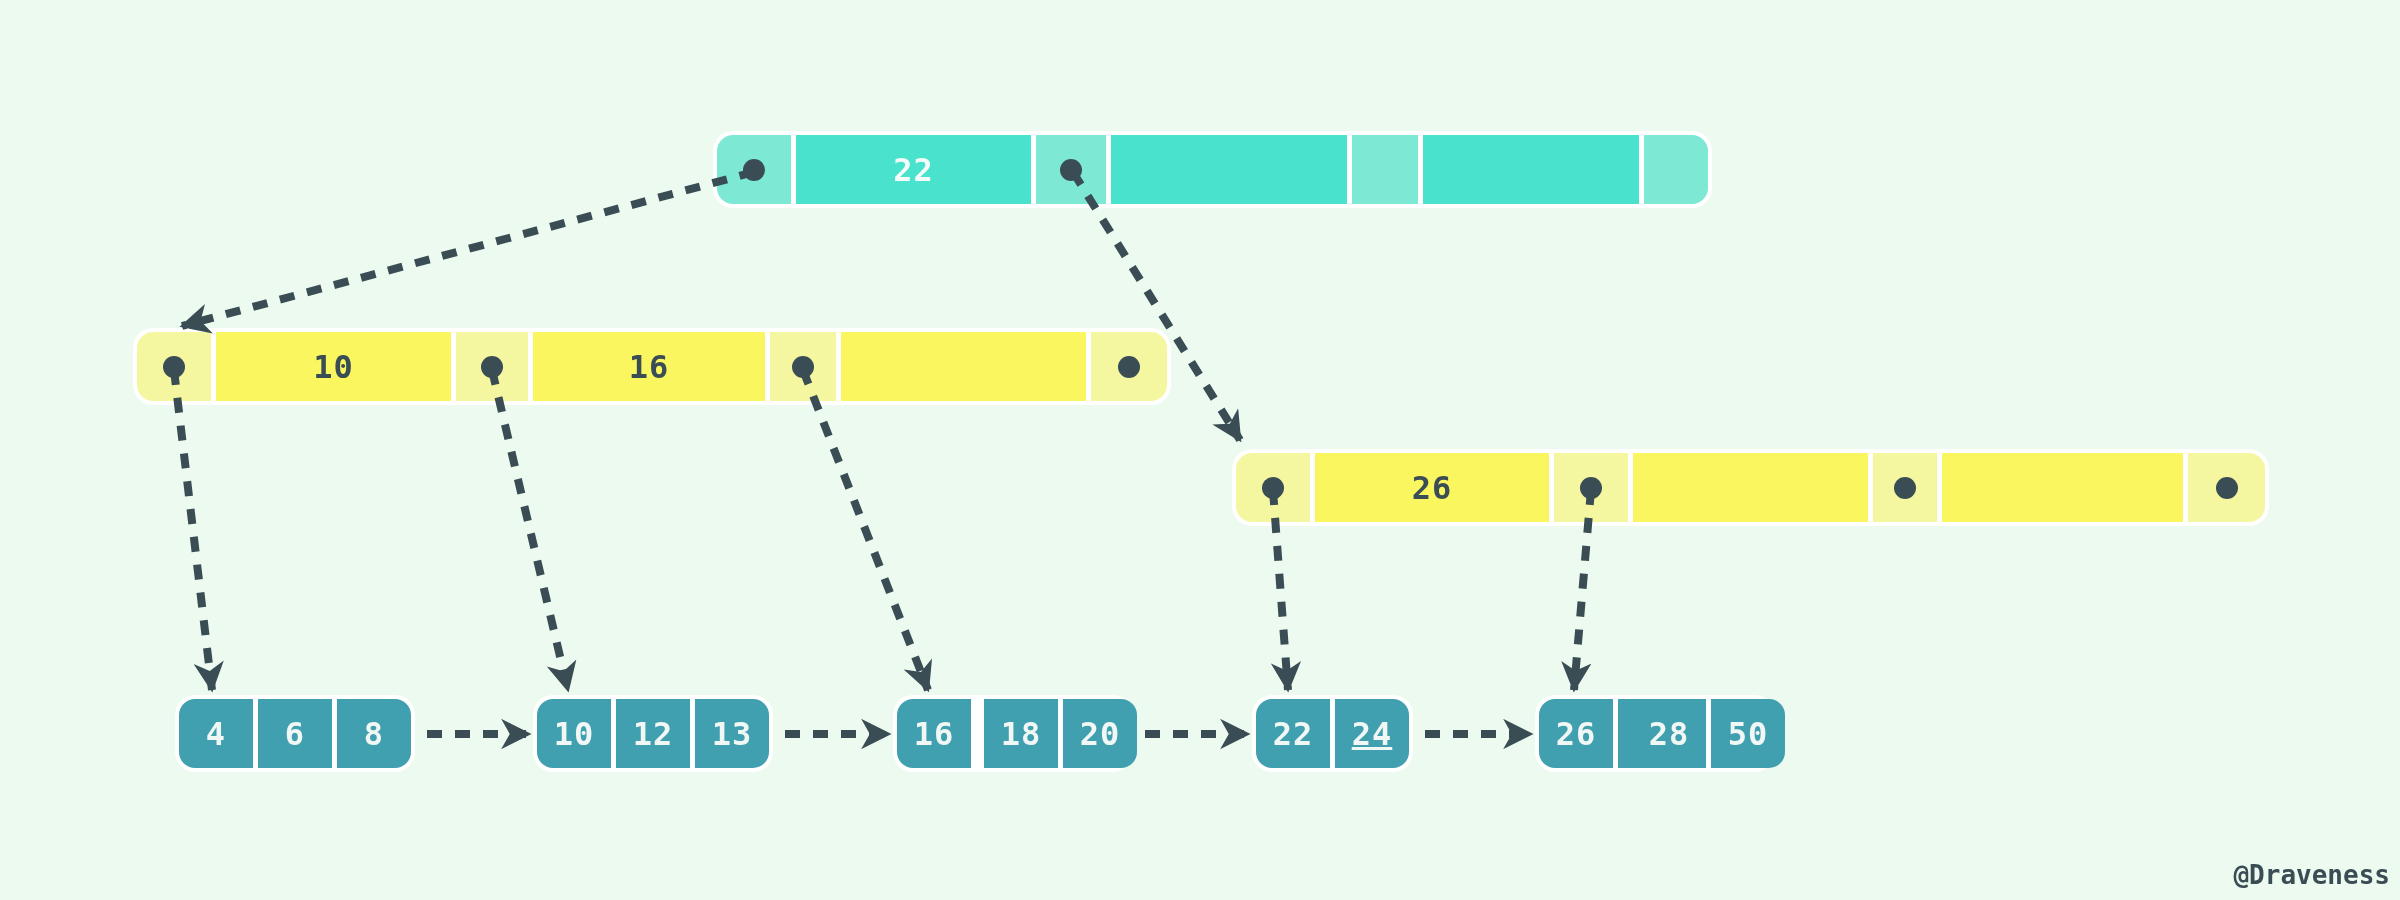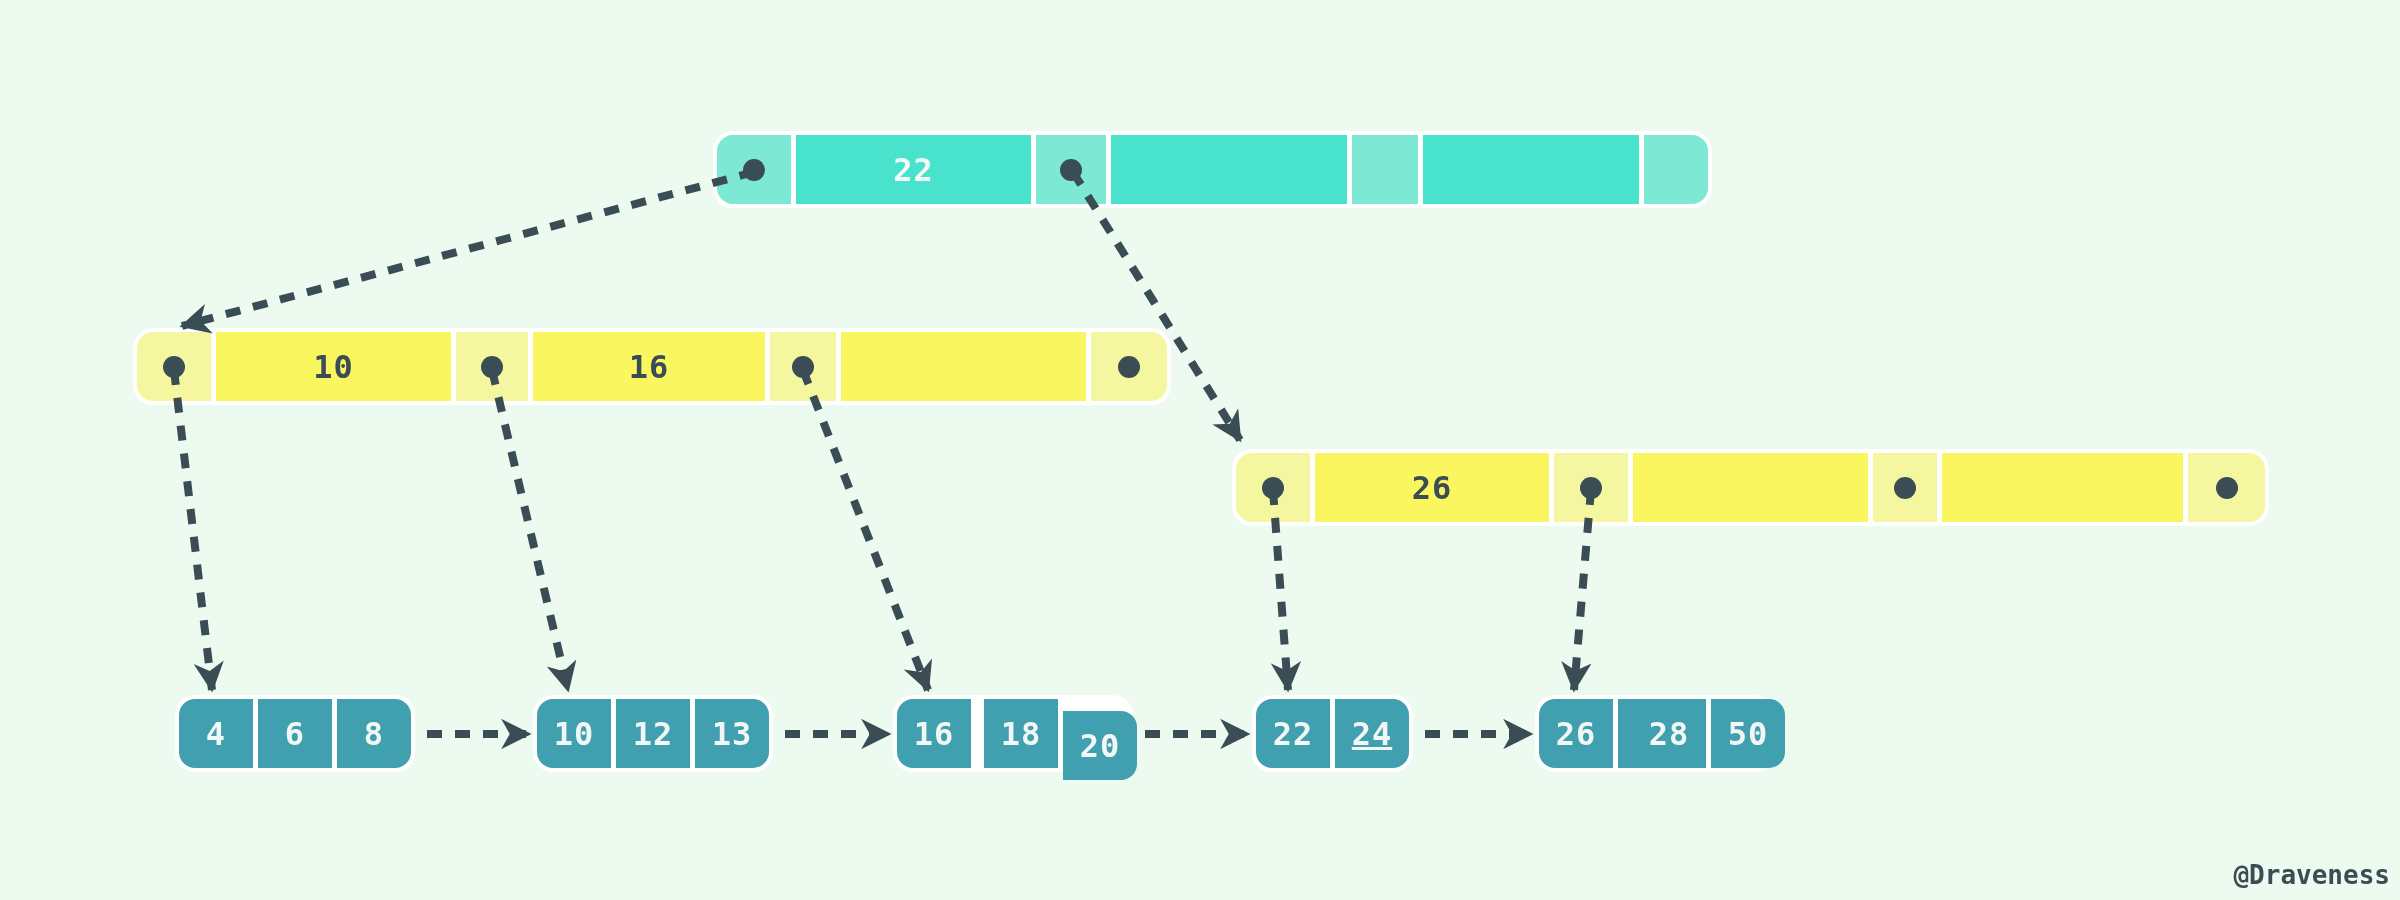--- a/index.html
+++ b/index.html
@@ -97,21 +97,21 @@
       <div class="cell record" style="flex: 0 0 74px;">8</div>
     </div>
     <div class="node leafpal" style="left: 533px; top: 695px; width: 240px; height: 77px;">
       <div class="cell record" style="flex: 0 0 74px;">10</div>
       <div class="cell record" style="flex: 0 0 74px;">12</div>
       <div class="cell record" style="flex: 0 0 74px;">13</div>
     </div>
     <div class="node leafpal" style="left: 893px; top: 695px; width: 240px; height: 77px;">
       <div class="cell record" style="flex: 0 0 74px;">16</div>
       <div class="cell record" style="flex: 0 0 74px; margin-left: 8px;">18</div>
-      <div class="cell record" style="flex: 0 0 74px; margin-top: 12px;">20</div>
+      <div class="cell record" style="flex: 0 0 74px;">20</div>
     </div>
     <div class="node leafpal" style="left: 1252px; top: 695px; width: 161px; height: 77px;">
       <div class="cell record" style="flex: 0 0 74px;">22</div>
       <div class="cell record" style="flex: 0 0 74px; text-decoration: underline;">24</div>
     </div>
     <div class="node leafpal" style="left: 1535px; top: 695px; width: 240px; height: 77px;">
       <div class="cell record" style="flex: 0 0 74px;">26</div>
       <div class="cell record" style="flex: 0 0 74px; padding-left: 14px;">28</div>
       <div class="cell record" style="flex: 0 0 74px;">50</div>
     </div>

